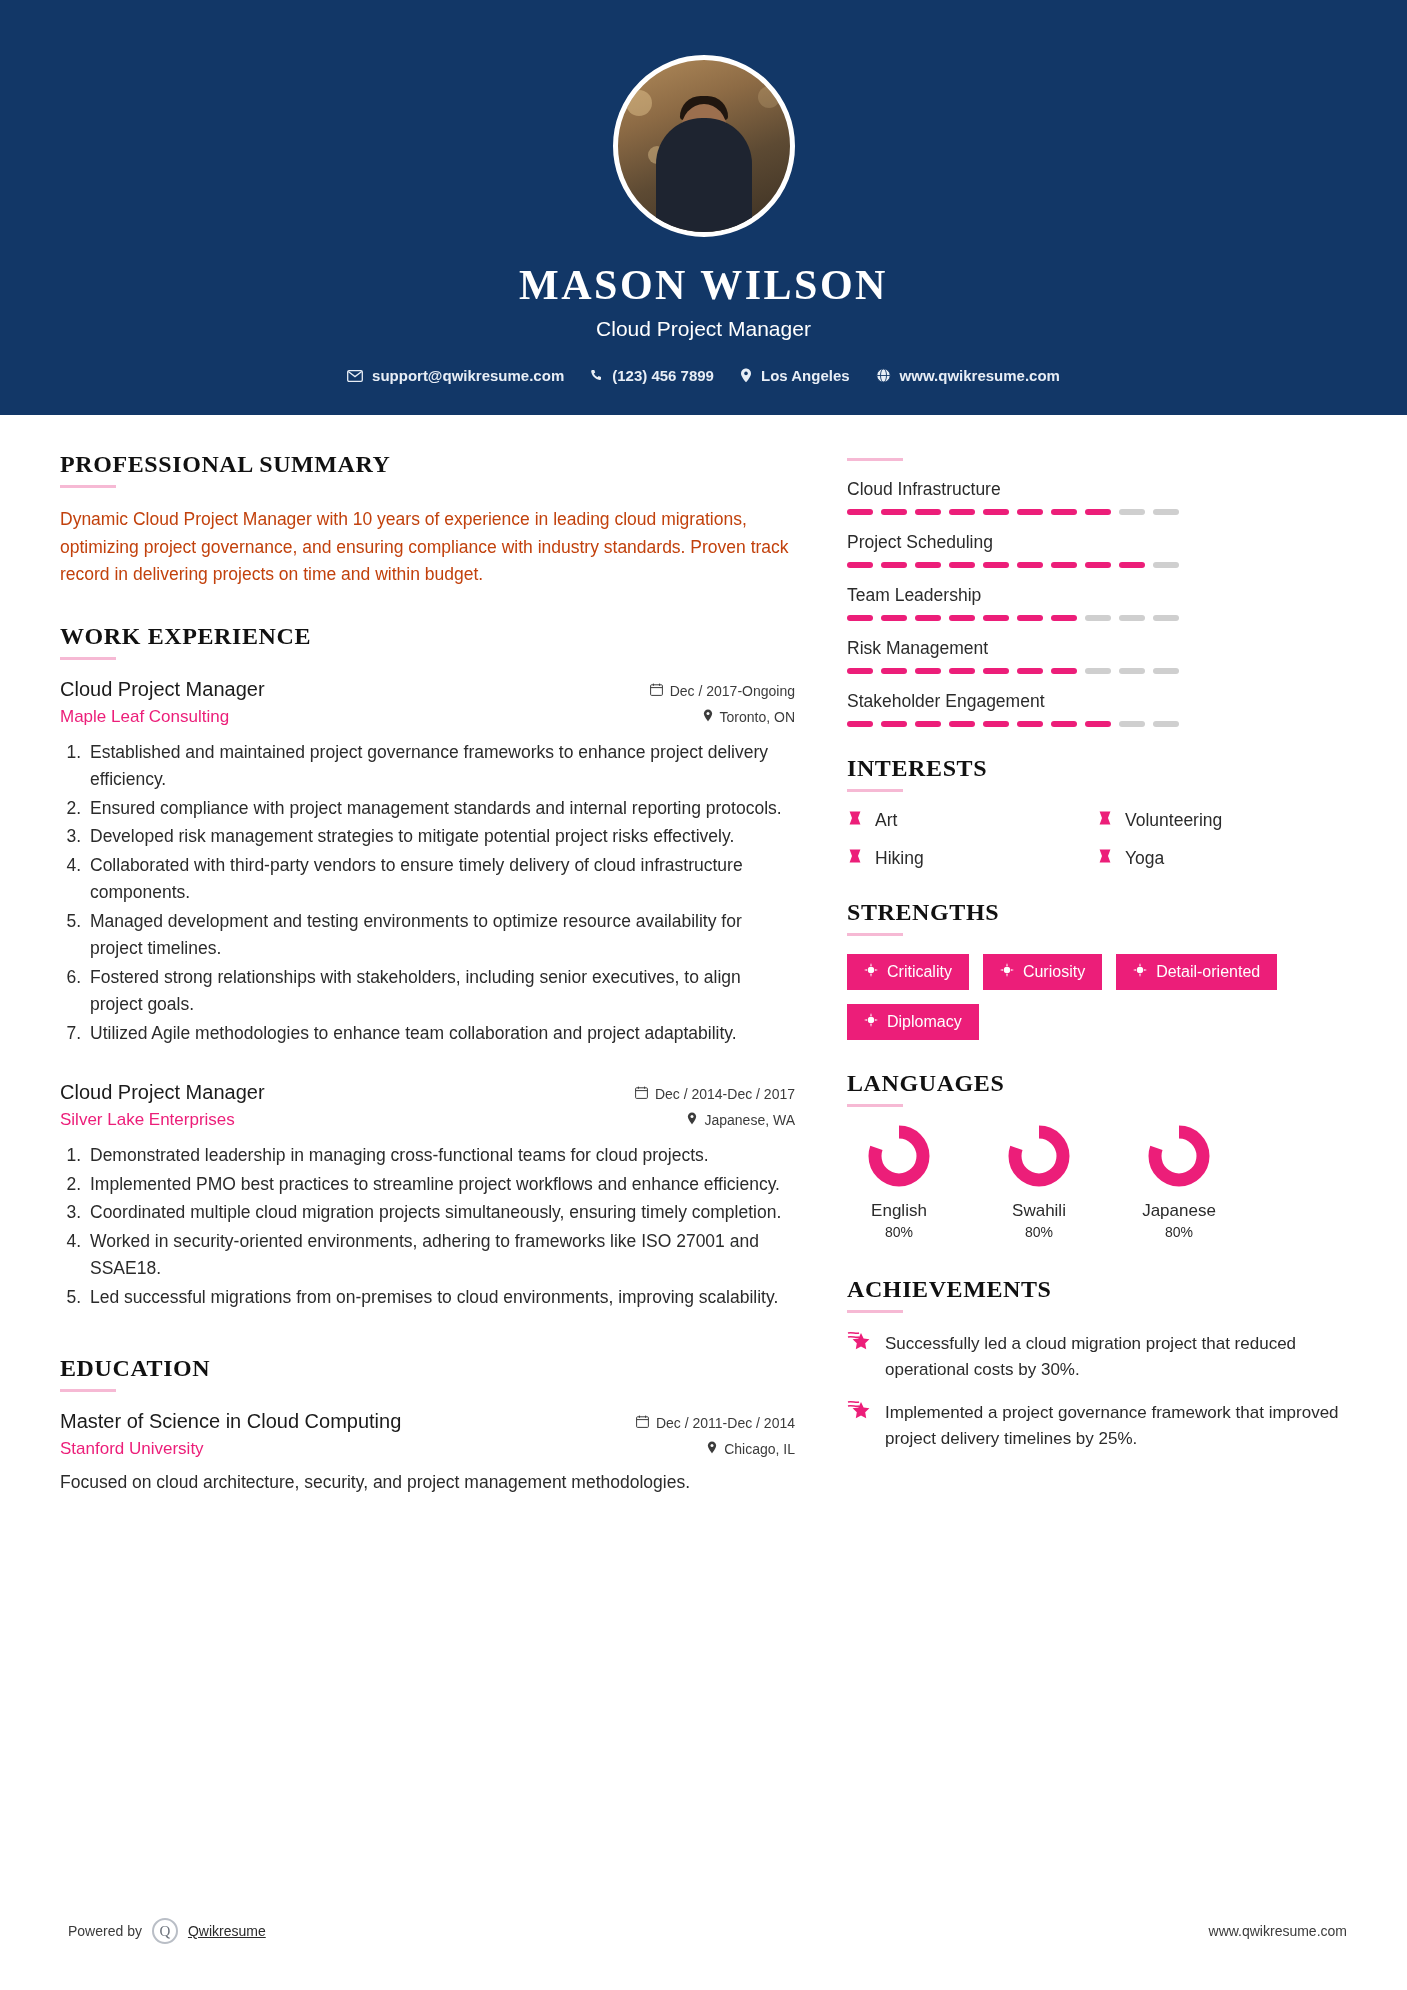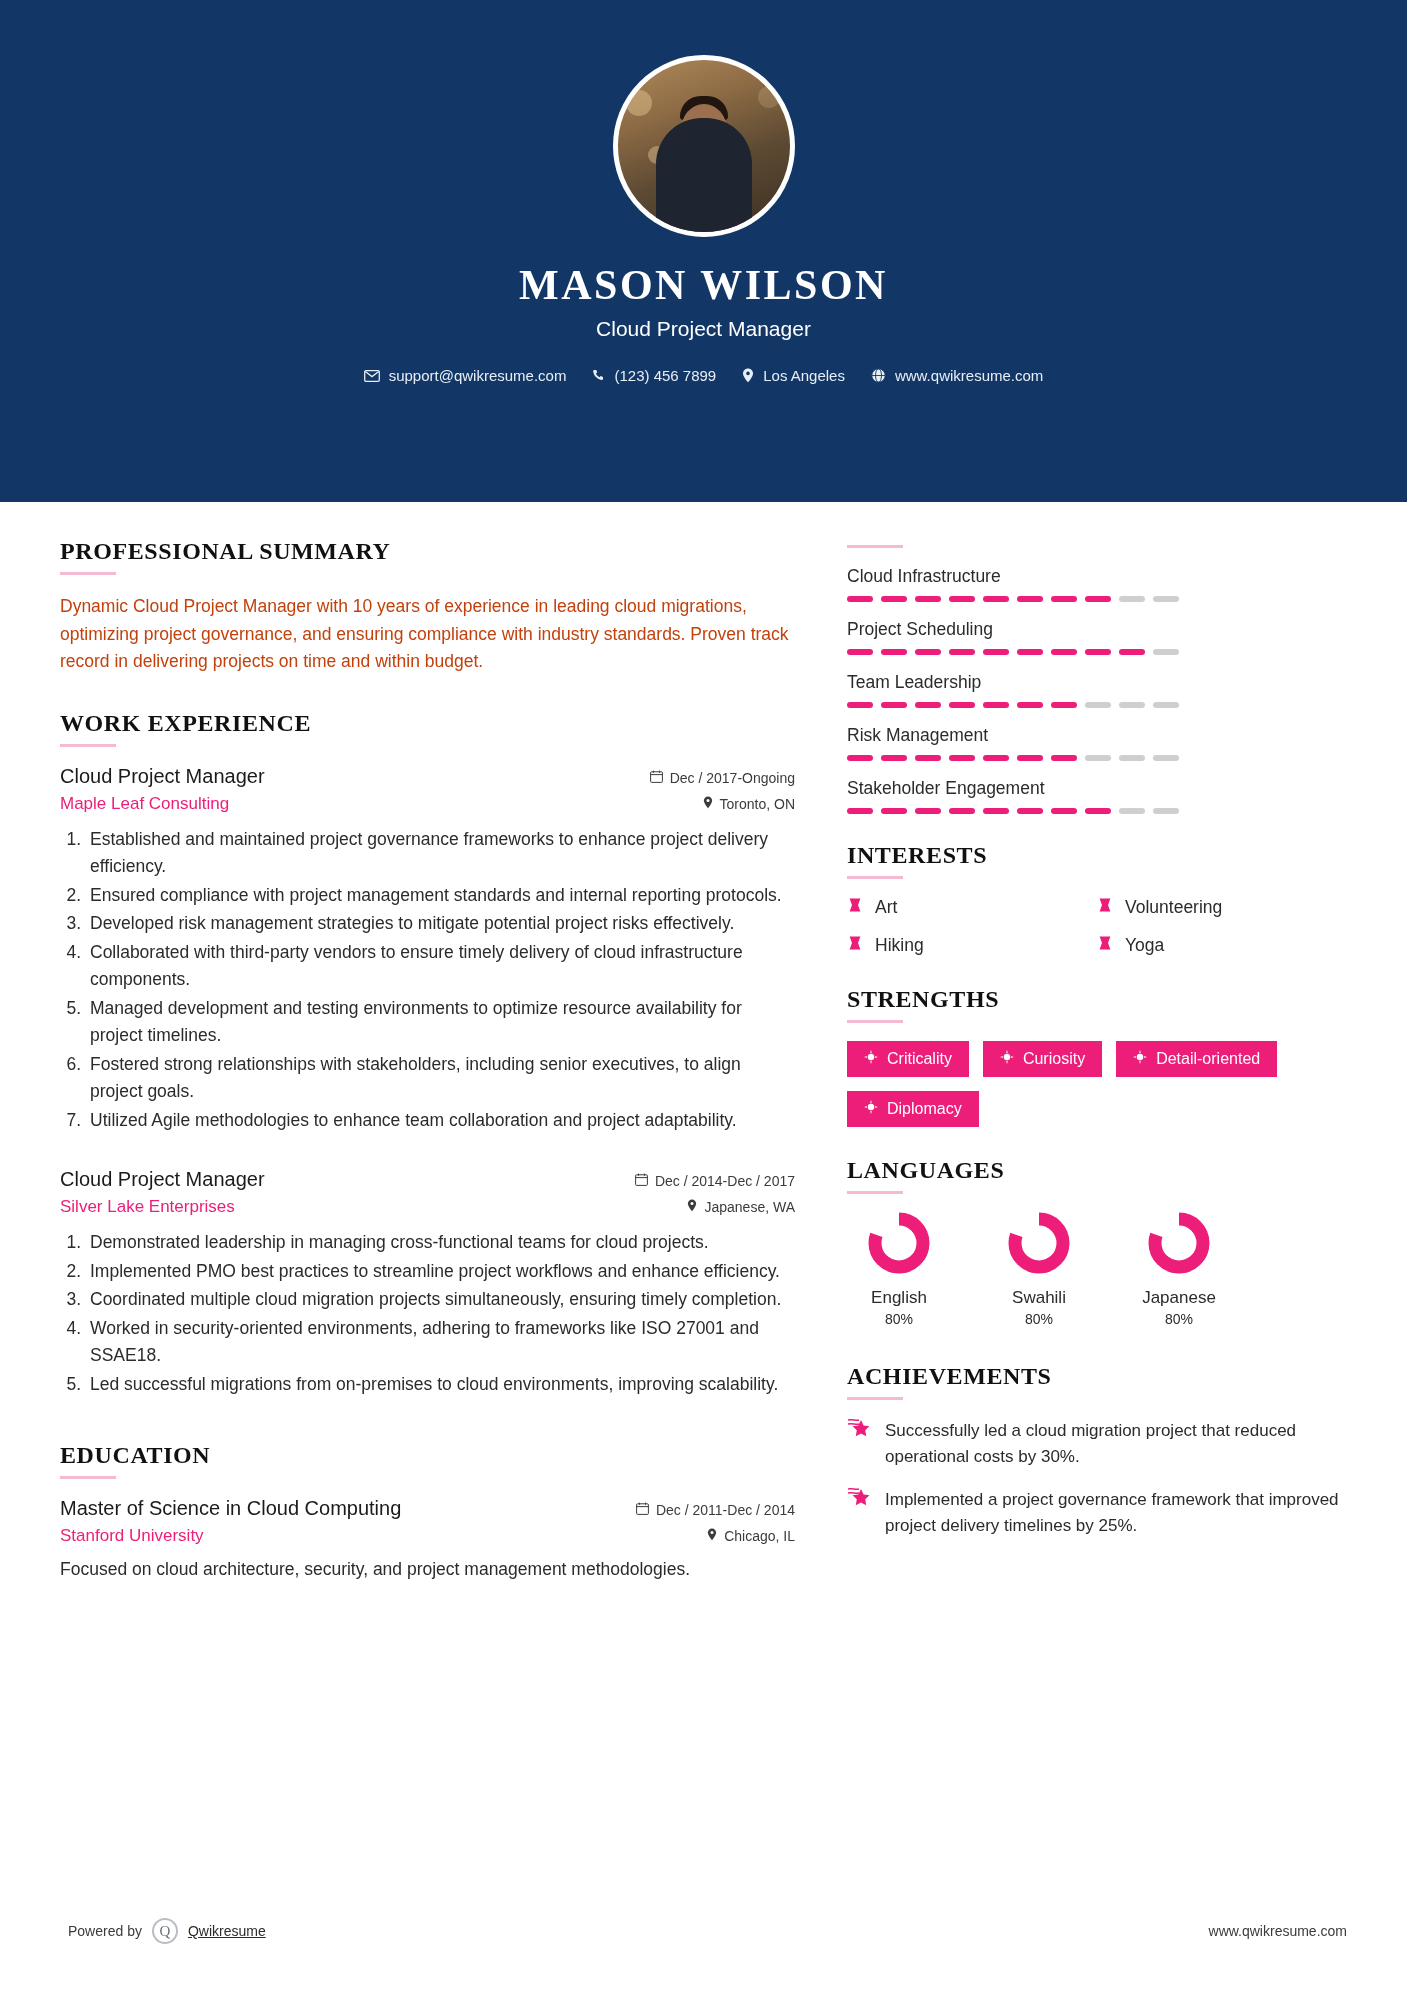--- a/index.html
+++ b/index.html
@@ -9,21 +9,21 @@
     background: #ffffff;
     font-family: "Liberation Sans", sans-serif;
     color: #222;
     position: relative;
     overflow: hidden;
   }
 
   
   .header {
     background: #123767;
-    height: 502px;
+    height: 415px;
     position: relative;
     display: flex;
     flex-direction: column;
     align-items: center;
     padding-top: 55px;
   }
   .avatar {
     width: 182px;
     height: 182px;
     border-radius: 50%;
@@ -75,20 +75,21 @@
     color: #ffffff;
     font-weight: 400;
   }
   .contact-row {
     margin-top: 26px;
     display: flex;
     align-items: center;
     gap: 26px;
     color: #e8eef6;
     font-size: 15px;
+    font-weight: bold;
   }
   .contact-item { display: flex; align-items: center; gap: 9px; }
   .contact-item svg { display:block; }
 
   
   .body-wrap {
     display: flex;
     padding: 36px 60px 0 60px;
     gap: 52px;
   }

